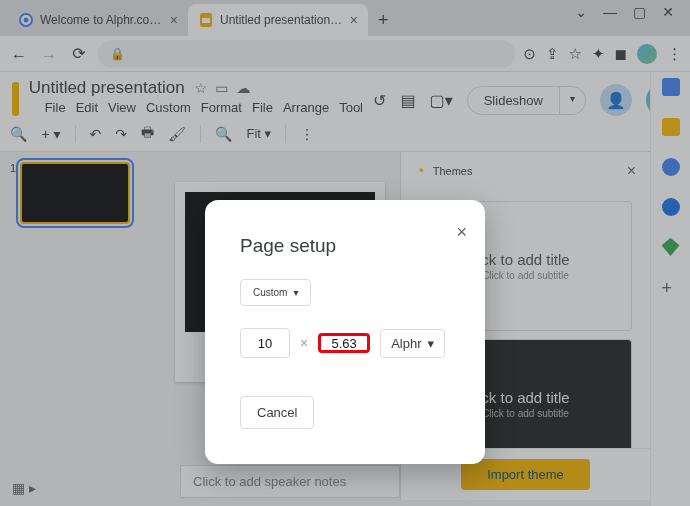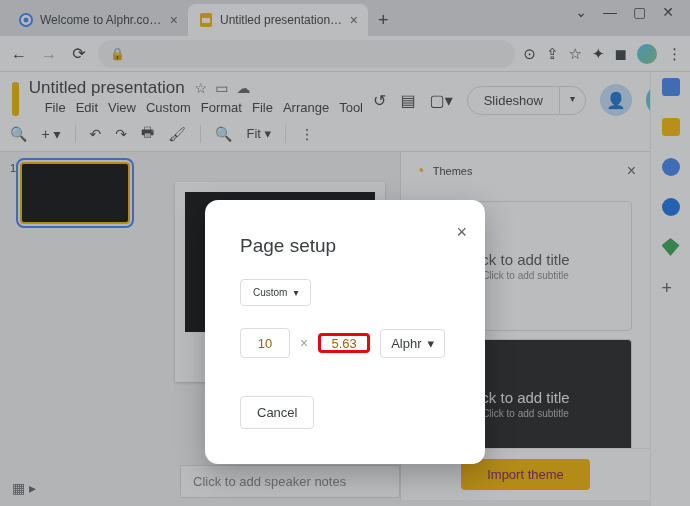--- a/index.html
+++ b/index.html
@@ -62,21 +62,21 @@
 .themes-head .ticon { color: #f4b400; }
 .themes-head .title { flex: 1; font-size: 11px; color: #3c4043; }
 .themes-head .close { color: #5f6368; font-size: 16px; }
 .themes-body { flex: 1; padding: 10px 18px; overflow: hidden; position: relative; }
 .theme-card { border: 1px solid #e0e0e0; border-radius: 4px; height: 130px; margin-bottom: 8px; padding: 12px; display:flex; flex-direction:column; justify-content:center; align-items:center; }
 .theme-card.light { background: #fff; color: #555; }
 .theme-card.dark { background: #222; color: #eee; }
 .theme-card .ctitle { font-size: 15px; }
 .theme-card .csub { font-size: 10px; opacity: 0.7; margin-top: 2px;}
 .themes-foot { padding: 10px; border-top: 1px solid #eee; text-align: center; }
-.import-btn { background: #f4b400; color: #701a75; font-size: 13px; padding: 8px 26px; border-radius: 4px; display: inline-block; font-weight: 500;}
+.import-btn { background: #f4b400; color: #0c4a6e; font-size: 13px; padding: 8px 26px; border-radius: 4px; display: inline-block; font-weight: 500;}
 
 
 .right-rail { position: absolute; right: 0; top: 72px; bottom: 0; width: 40px; background: #fff; border-left: 1px solid #eee; display: flex; flex-direction: column; align-items: center; padding-top: 6px; gap: 22px; z-index: 1;}
 .right-rail .ricon { width: 18px; height: 18px; border-radius: 3px; }
 .ricon.cal { background: #4285f4; }
 .ricon.keep { background: #fbbc04; }
 .ricon.tasks { background: #4285f4; border-radius: 50%;}
 .ricon.contacts { background: #1a73e8; border-radius: 50%;}
 .ricon.maps { background: #34a853; clip-path: polygon(50% 0,100% 40%,50% 100%,0 40%);}
 .ricon.plus { color: #5f6368; font-size: 18px; background: none; }
@@ -89,21 +89,21 @@
 
 
 .scrim { position: absolute; inset: 0; background: rgba(60,64,67,0.35); z-index: 50; }
 
 
 .dialog { position: absolute; left: 205px; top: 200px; width: 280px; background: #fff; border-radius: 13px; z-index: 60; box-shadow: 0 10px 30px rgba(0,0,0,0.25); padding: 35px; }
 .dialog h2 { font-size: 19px; font-weight: 400; color: #3c4043; margin-bottom: 22px; }
 .dialog .close { position: absolute; right: 18px; top: 22px; color: #5f6368; font-size: 18px; }
 .preset-select { border: 1px solid #dadce0; border-radius: 4px; padding: 7px 12px; font-size: 10px; color: #3c4043; display: inline-flex; align-items: center; gap: 6px; }
 .dims-row { display: flex; align-items: center; gap: 10px; margin-top: 22px; }
-.dim-input { border: 1px solid #dadce0; border-radius: 4px; width: 50px; height: 30px; text-align: center; font-size: 13px; color: #a16207; }
+.dim-input { border: 1px solid #dadce0; border-radius: 4px; width: 50px; height: 30px; text-align: center; font-size: 13px; color: #0f172a; }
 .dim-input.highlight { border: 3px solid #e30613; width: 52px; height: 20px; }
 .dim-x { color: #9aa0a6; font-size: 14px; }
 .unit-select { border: 1px solid #dadce0; border-radius: 4px; padding: 6px 10px; font-size: 13px; color: #3c4043; display: inline-flex; align-items: center; gap: 6px;}
 .dialog-actions { display: flex; justify-content: space-between; gap: 10px; margin-top: 38px; }
 .btn-cancel { border: 1px solid #dadce0; border-radius: 4px; padding: 8px 16px; font-size: 13px; color: #3c4043; background: #fff; }
 .btn-apply { background: #f4b400; color: #202124; font-size: 13px; padding: 8px 18px; border-radius: 4px; font-weight: 500;}
 </style>
 </head>
 <body>
 

